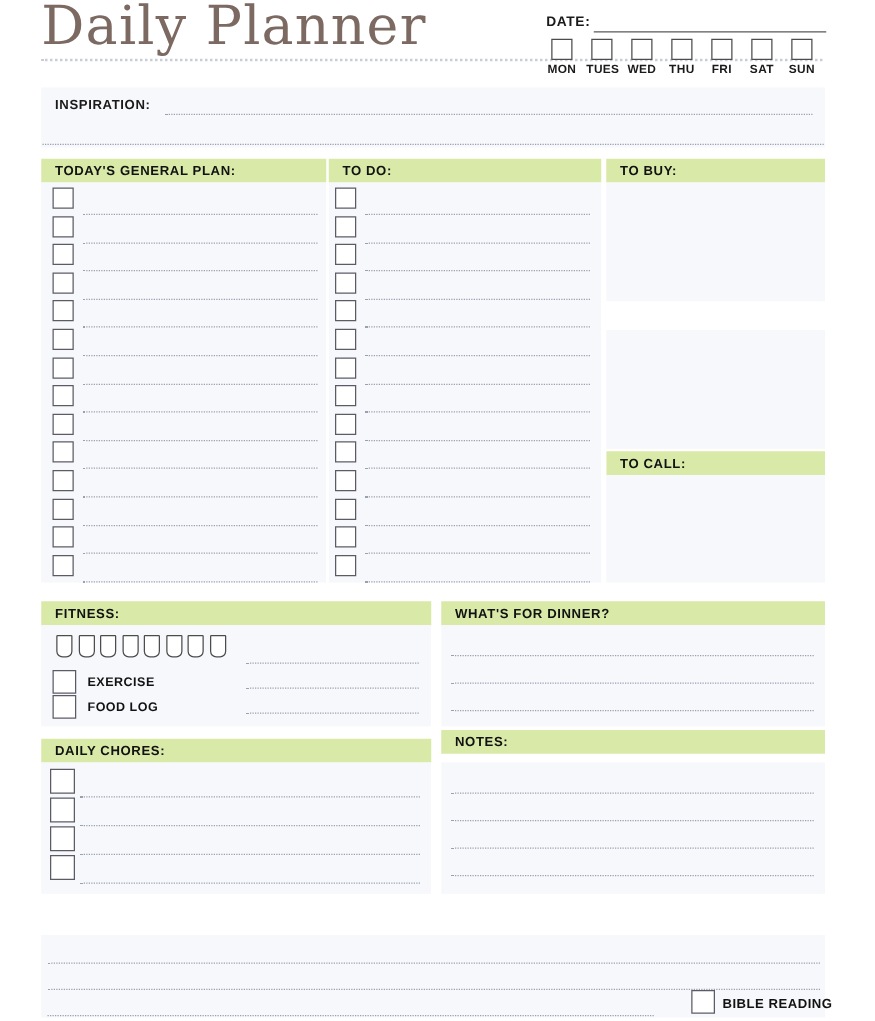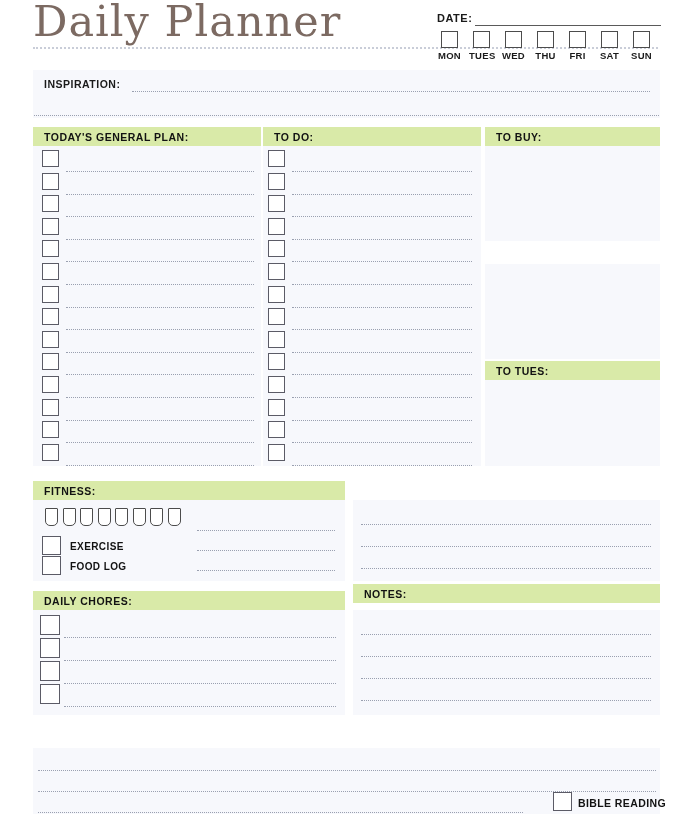--- a/index.html
+++ b/index.html
@@ -243,29 +243,32 @@
   <div class="panel" id="todo-panel" style="left:263px; top:146px; width:218px; height:320px;"></div>
 
   <div class="bar" style="left:485px; top:127px; width:175px;">
     <span>TO BUY:</span>
   </div>
   <div class="panel" style="left:485px; top:146px; width:175px; height:95px;"></div>
 
   <div class="panel" style="left:485px; top:264px; width:175px; height:95px;"></div>
 
   <div class="bar" style="left:485px; top:361px; width:175px;">
-    <span>TO TUES:</span>
+    <span>TO CALL:</span>
   </div>
   <div class="panel" style="left:485px; top:380px; width:175px; height:86px;"></div>
 
   <div class="bar" style="left:33px; top:481px; width:312px;">
     <span>FITNESS:</span>
   </div>
   <div class="panel" id="fitness-panel" style="left:33px; top:500px; width:312px; height:81px;"></div>
 
+  <div class="bar" style="left:353px; top:481px; width:307px;">
+    <span>WHAT'S FOR DINNER?</span>
+  </div>
   <div class="panel" id="dinner-panel" style="left:353px; top:500px; width:307px; height:81px;"></div>
 
   <div class="bar" style="left:33px; top:591px; width:312px;">
     <span>DAILY CHORES:</span>
   </div>
   <div class="panel" id="chores-panel" style="left:33px; top:610px; width:312px; height:105px;"></div>
 
   <div class="bar" style="left:353px; top:584px; width:307px;">
     <span>NOTES:</span>
   </div>

